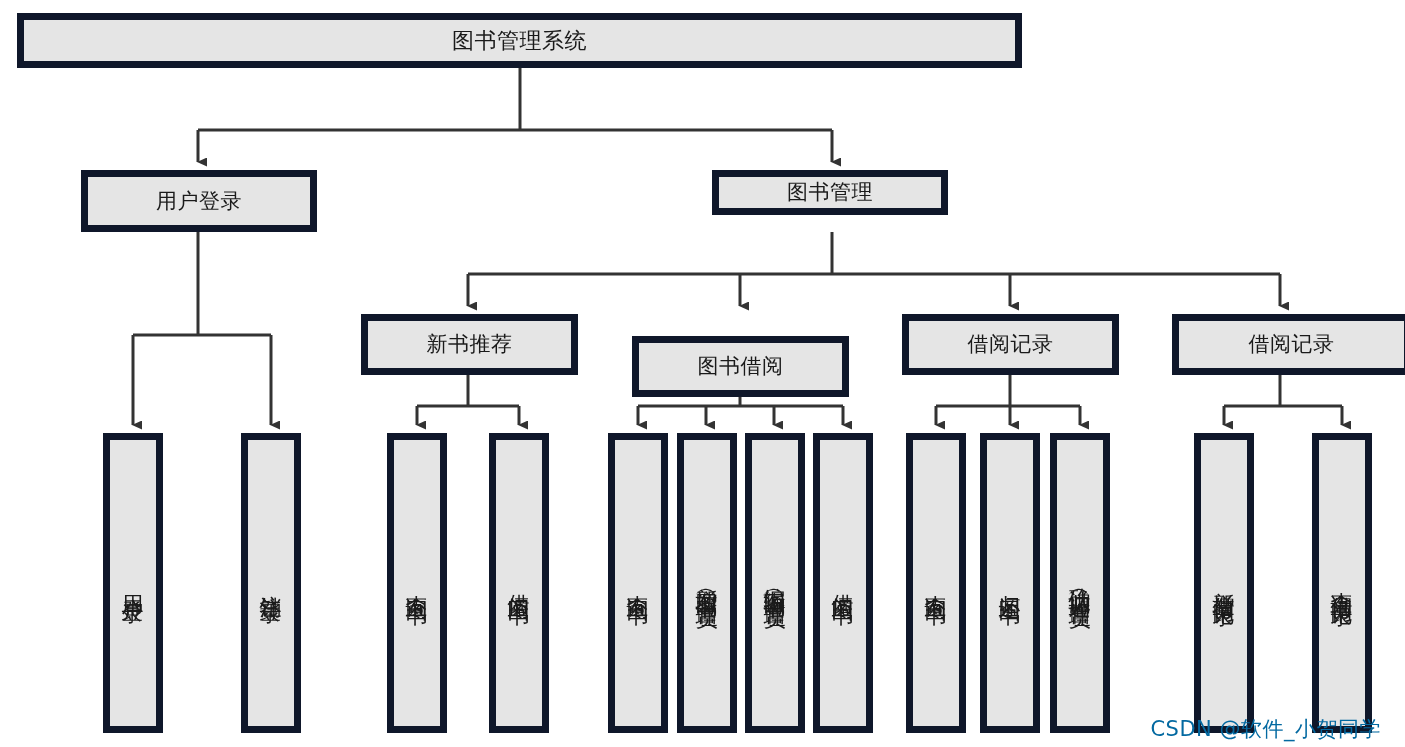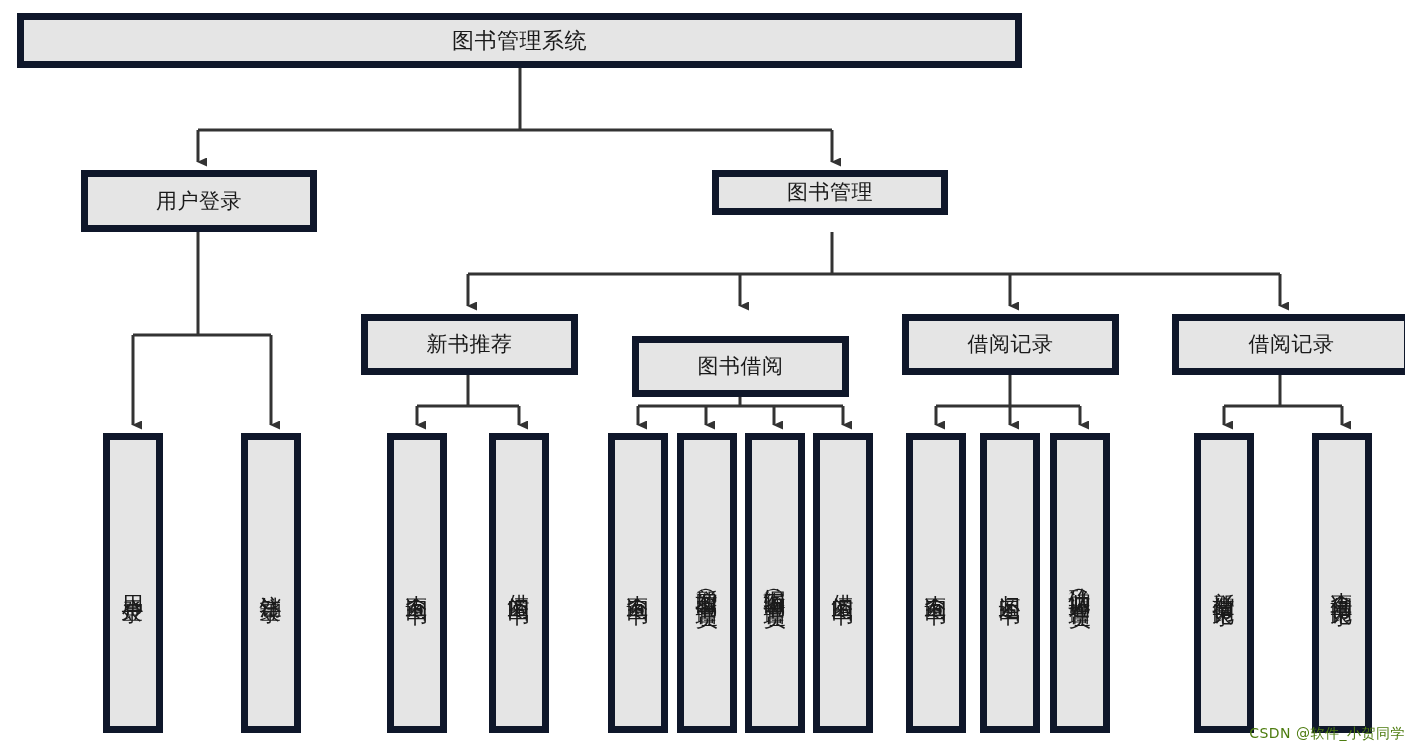--- a/index.html
+++ b/index.html
@@ -55,24 +55,24 @@
     text-orientation: upright;
     font-size: 22px;
     letter-spacing: 3px;
     line-height: 1.05;
     max-height: 268px;
   }
   .node.root .label { font-size: 22px; }
 
   #watermark {
     position: absolute;
-    right: 0;
+    right: 24px;
     bottom: 4px;
-    font-size: 14px;
-    color: #4d7c0f;
+    font-size: 21px;
+    color: #0369a1;
     white-space: nowrap;
     letter-spacing: 0.5px;
     user-select: none;
   }
 </style>
 </head>
 <body>
 
 <div id="diagram-root">
 

